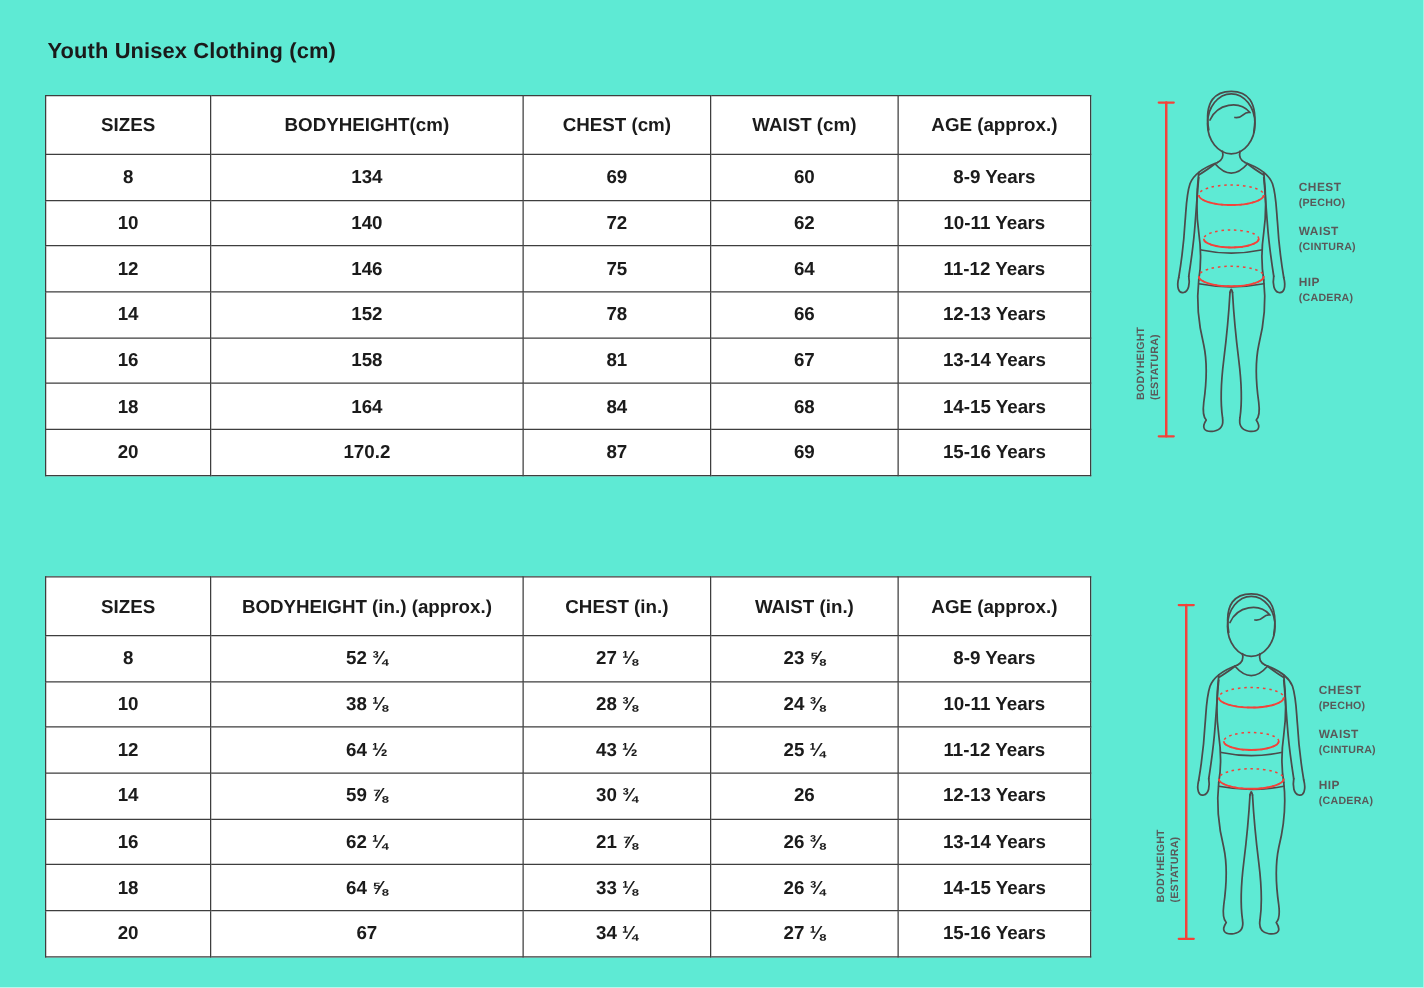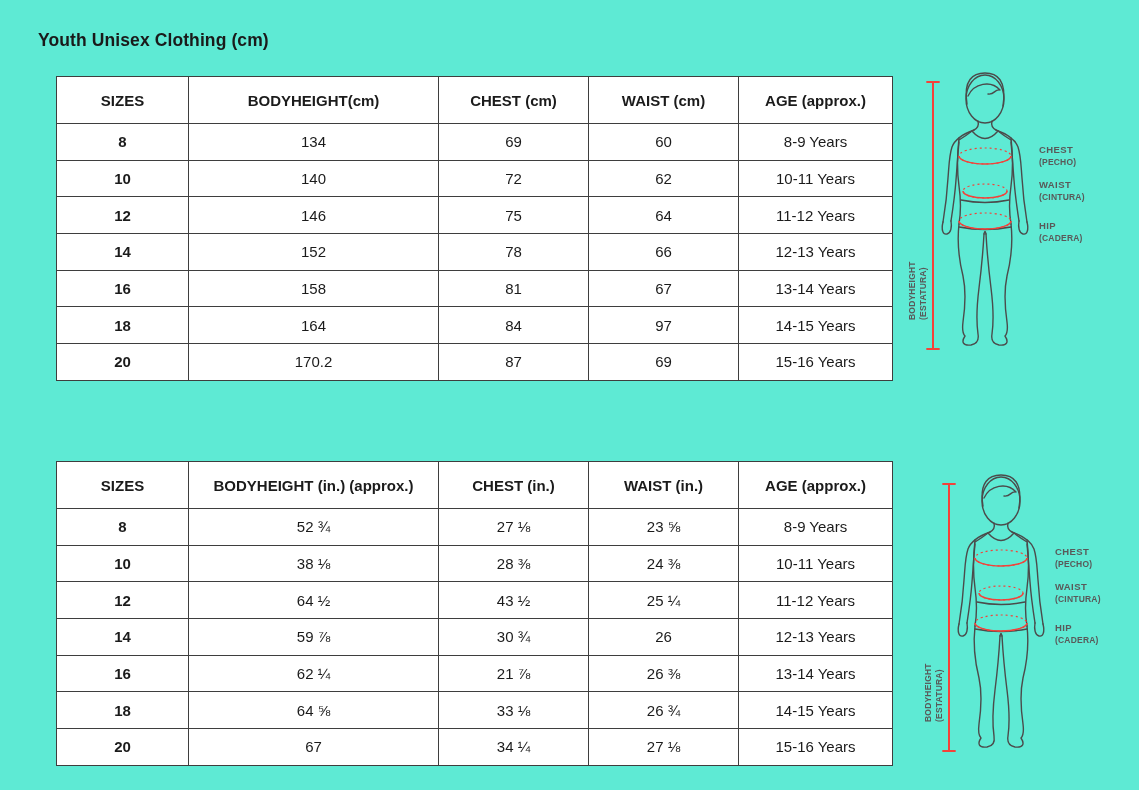--- a/index.html
+++ b/index.html
@@ -1,25 +1,25 @@
 <!DOCTYPE html>
 <html><head>
 <meta charset="utf-8">
 <style>
   html,body{margin:0;padding:0;background:#fff;}
   #canvas{position:relative;width:1139px;height:790px;background:#5eead4;overflow:hidden;
           font-family:"Liberation Sans",sans-serif;}
   .chart-title{position:absolute;margin:0;font-size:17.5px;font-weight:700;color:#1a1a1a;
                letter-spacing:.1px;}
   .size-table{position:absolute;border-collapse:collapse;table-layout:fixed;width:836px;
-              background:#fff;font-size:15px;color:#1b1b1b;margin-left:20px;}
+              background:#fff;font-size:15px;color:#1b1b1b;}
   .size-table th,.size-table td{border:1px solid #3e3e3e;text-align:center;vertical-align:middle;
               padding:0;overflow:hidden;white-space:nowrap;}
   .size-table thead th{height:46px;font-weight:700;font-size:15px;}
-  .size-table tbody td{height:35.7px;font-weight:400;}
+  .size-table tbody td{height:35.7px;font-weight:700;}
   .size-table tbody th{height:35.7px;font-weight:700;}
   .fig{position:absolute;width:230px;height:290px;}
   .fig text{font-family:"Liberation Sans",sans-serif;fill:#595959;}
   .lbl-main{font-size:9.5px;font-weight:700;letter-spacing:.4px;}
   .lbl-sub{font-size:8.5px;font-weight:700;letter-spacing:.2px;}
 </style>
 </head>
 <body>
 
 <div id="canvas">
@@ -76,21 +76,21 @@
           <th>16</th>
           <td>158</td>
           <td>81</td>
           <td>67</td>
           <td>13-14 Years</td>
         </tr>
         <tr>
           <th>18</th>
           <td>164</td>
           <td>84</td>
-          <td>97</td>
+          <td>68</td>
           <td>14-15 Years</td>
         </tr>
         <tr>
           <th>20</th>
           <td>170.2</td>
           <td>87</td>
           <td>69</td>
           <td>15-16 Years</td>
         </tr>
       </tbody>

